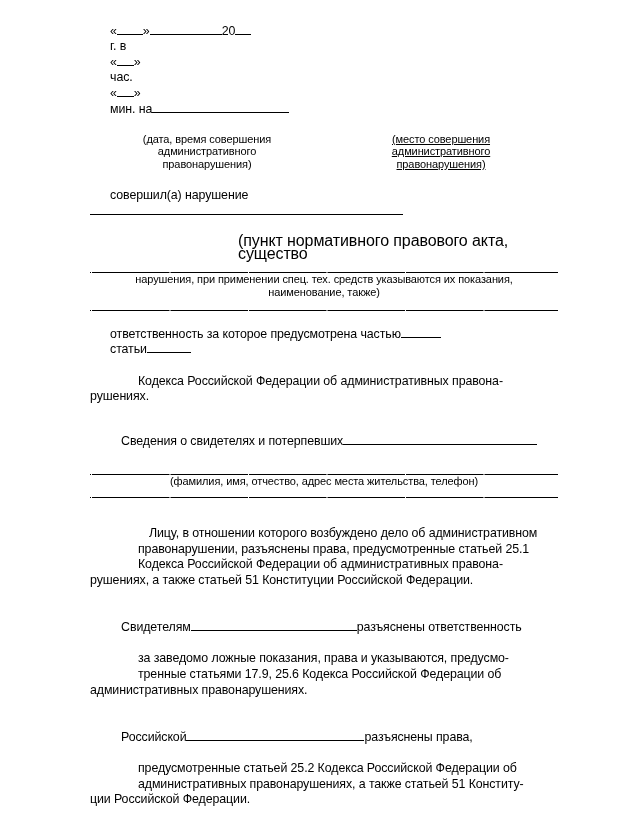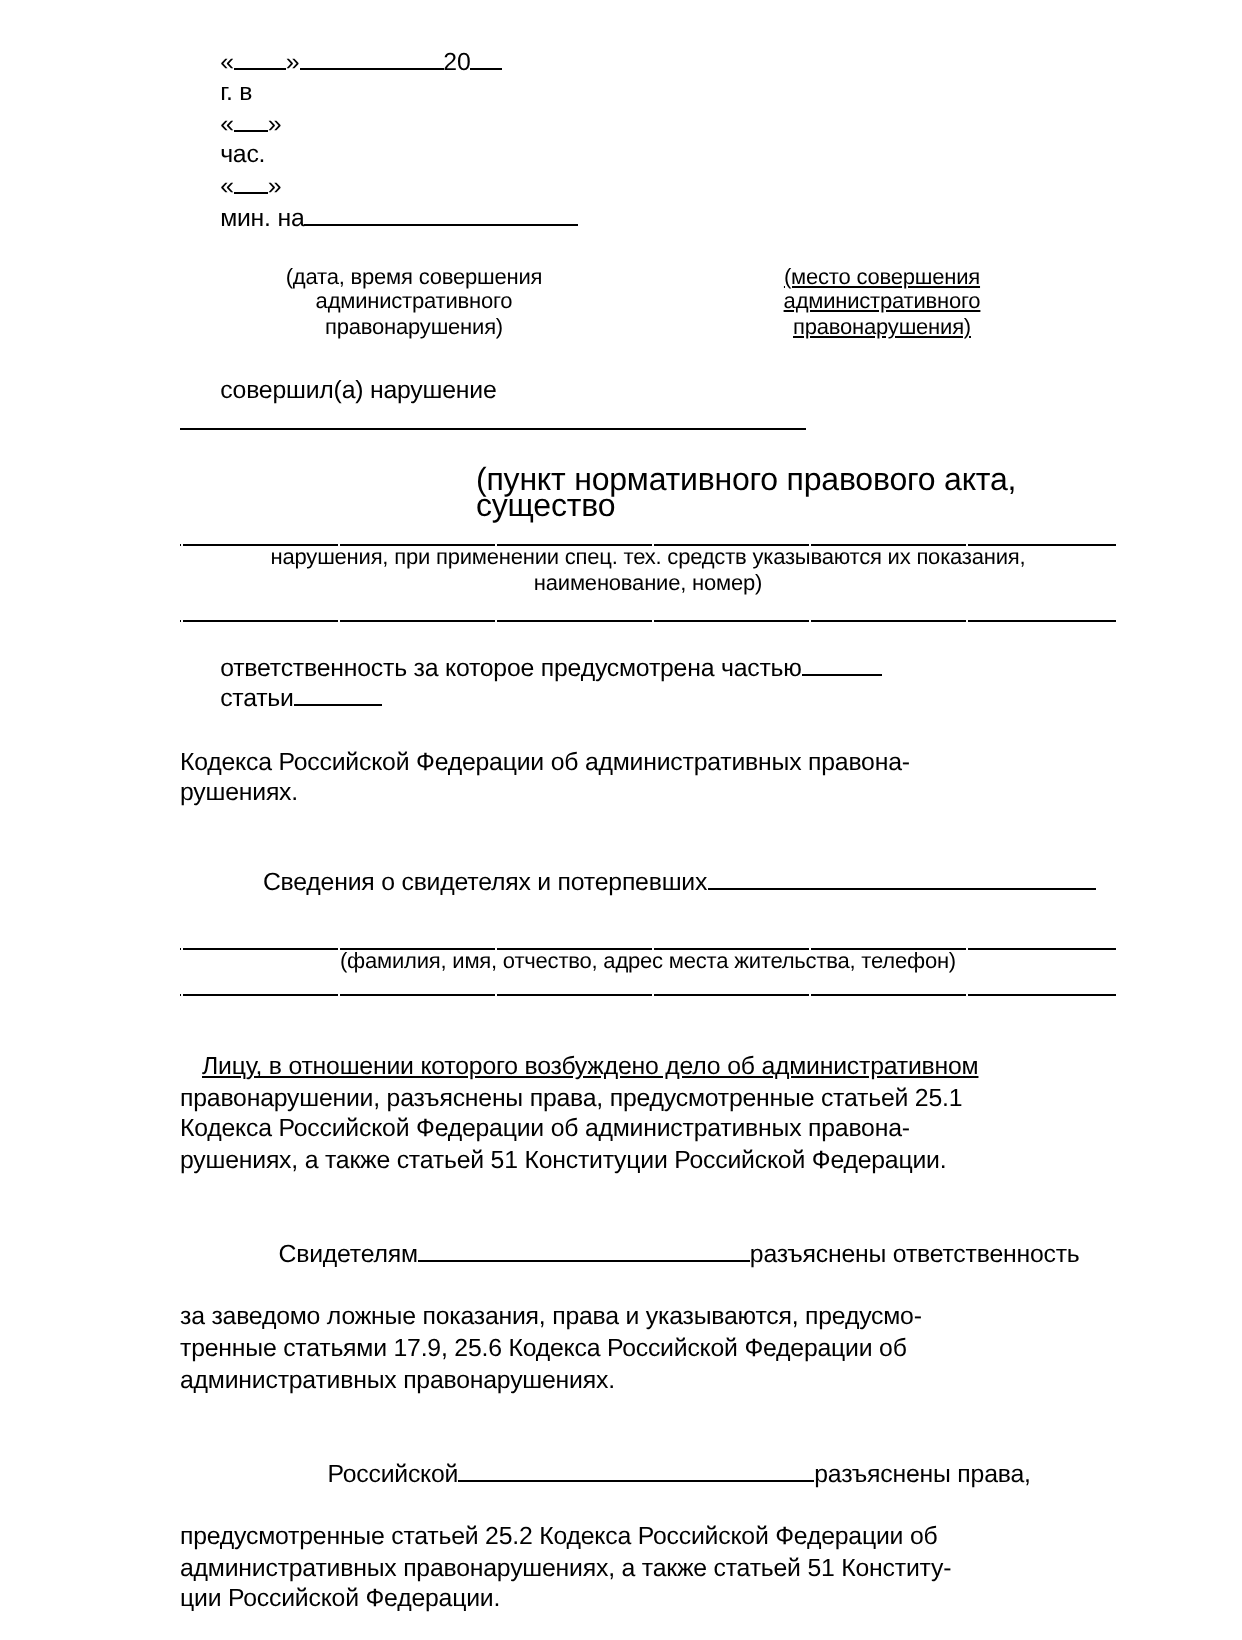--- a/index.html
+++ b/index.html
@@ -33,28 +33,27 @@
     white-space: pre-wrap;
     letter-spacing: -0.1px;
   }
   .para {
     font-size: 12.4px;
     line-height: 15.6px;
     text-align: justify;
     text-align-last: left;
     letter-spacing: -0.1px;
     hyphens: none;
+    margin-left: 48px;
   }
   .para.indent {
     text-indent: 11px;
-    text-decoration: underline;
   }
   .line.indent {
     padding-left: 11px;
-    text-align: center;
   }
   .caption {
     font-size: 11px;
     line-height: 12.6px;
     text-align: center;
     letter-spacing: -0.1px;
   }
   .caption-right {
     font-size: 16px;
     line-height: 12.6px;
@@ -141,21 +140,21 @@
       <span>совершил(а) нарушение</span><span class="rule" style="width:313px"></span>
     </div>
     <div class="caption-right" style="padding-left:148px">(пункт нормативного правового акта, существо</div>
 
     <div class="sp12"></div>
 
     <div class="fullrule-wrap">
         <div class="fullrule"></div>
       </div>
     <div class="caption">нарушения, при применении спец. тех. средств указываются их показания,</div>
-    <div class="caption">наименование, номер)</div>
+    <div class="caption">наименование, также)</div>
 
     <div class="sp12"></div>
 
     <div class="fullrule-wrap">
         <div class="fullrule"></div>
       </div>
 
     <div class="line">
       <span>ответственность за которое предусмотрена частью</span><span class="rule" style="width:40px"></span>
       <span>статьи</span><span class="rule" style="width:44px"></span>

